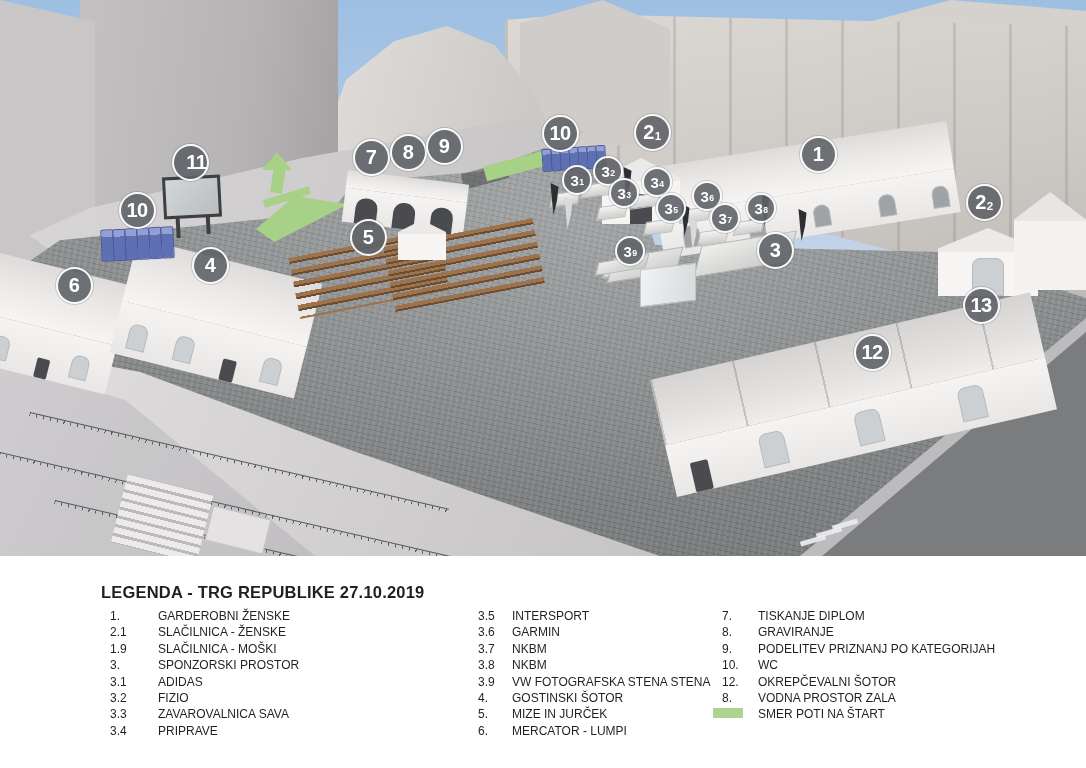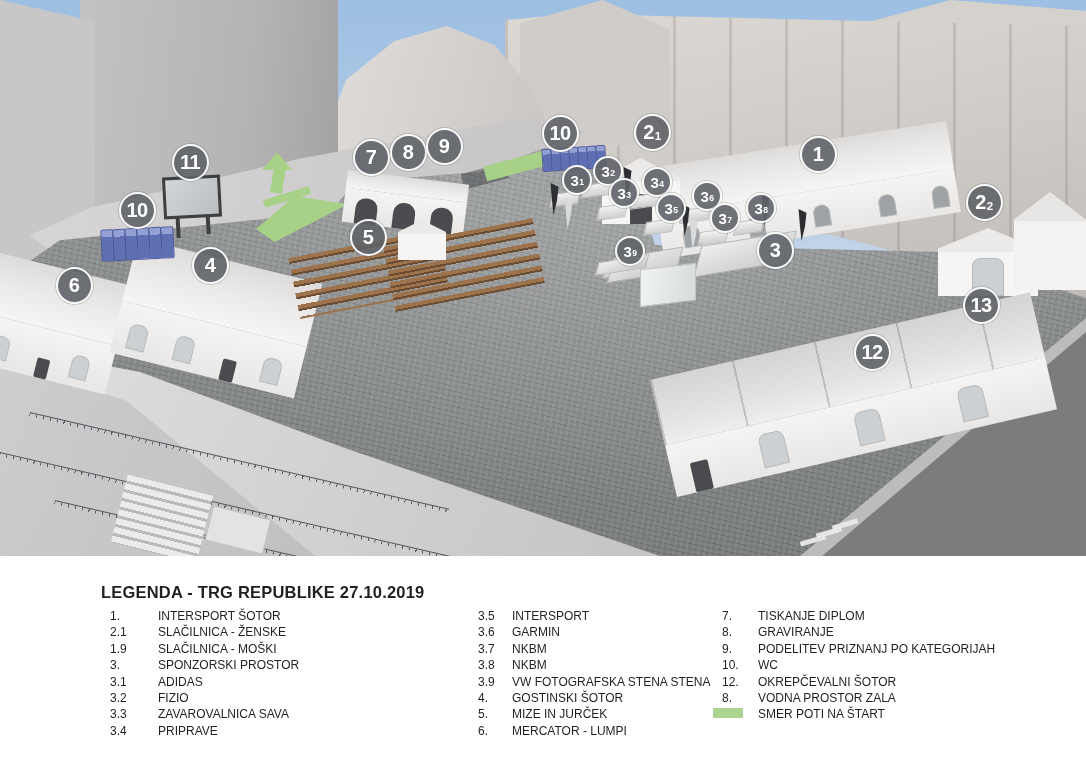--- a/index.html
+++ b/index.html
@@ -329,39 +329,39 @@
         </div>
         <div class="marker lg" style="left: 425.5px; top: 127.5px;">
           <span>9</span>
         </div>
         <div class="marker lg" style="left: 541.5px; top: 114.5px;">
           <span>10</span>
         </div>
         <div class="marker lg" style="left: 118.5px; top: 191.5px;">
           <span>10</span>
         </div>
-        <div class="marker lg" style="left: 171.5px; top: 143.5px;">
+        <div class="marker lg" style="left: 171.5px; top: 143.5px; justify-content: flex-end;">
           <span>11</span>
         </div>
         <div class="marker lg" style="left: 853.5px; top: 333.5px;">
           <span>12</span>
         </div>
         <div class="marker lg" style="left: 962.5px; top: 286.5px;">
           <span>13</span>
         </div>
       </div>
   </div>
 
   <div id="legend">
     <div id="legend-title">LEGENDA - TRG REPUBLIKE 27.10.2019</div>
     <div id="legend-cols">
         <div class="lcol c1">
           <div class="lrow">
             <span class="lnum">1.</span>
-            <span class="llabel">INTERSPORT ŠOTOR</span>
+            <span class="llabel">GARDEROBNI ŽENSKE</span>
           </div>
           <div class="lrow">
             <span class="lnum">2.1</span>
             <span class="llabel">SLAČILNICA - ŽENSKE</span>
           </div>
           <div class="lrow">
             <span class="lnum">1.9</span>
             <span class="llabel">SLAČILNICA - MOŠKI</span>
           </div>
           <div class="lrow">

